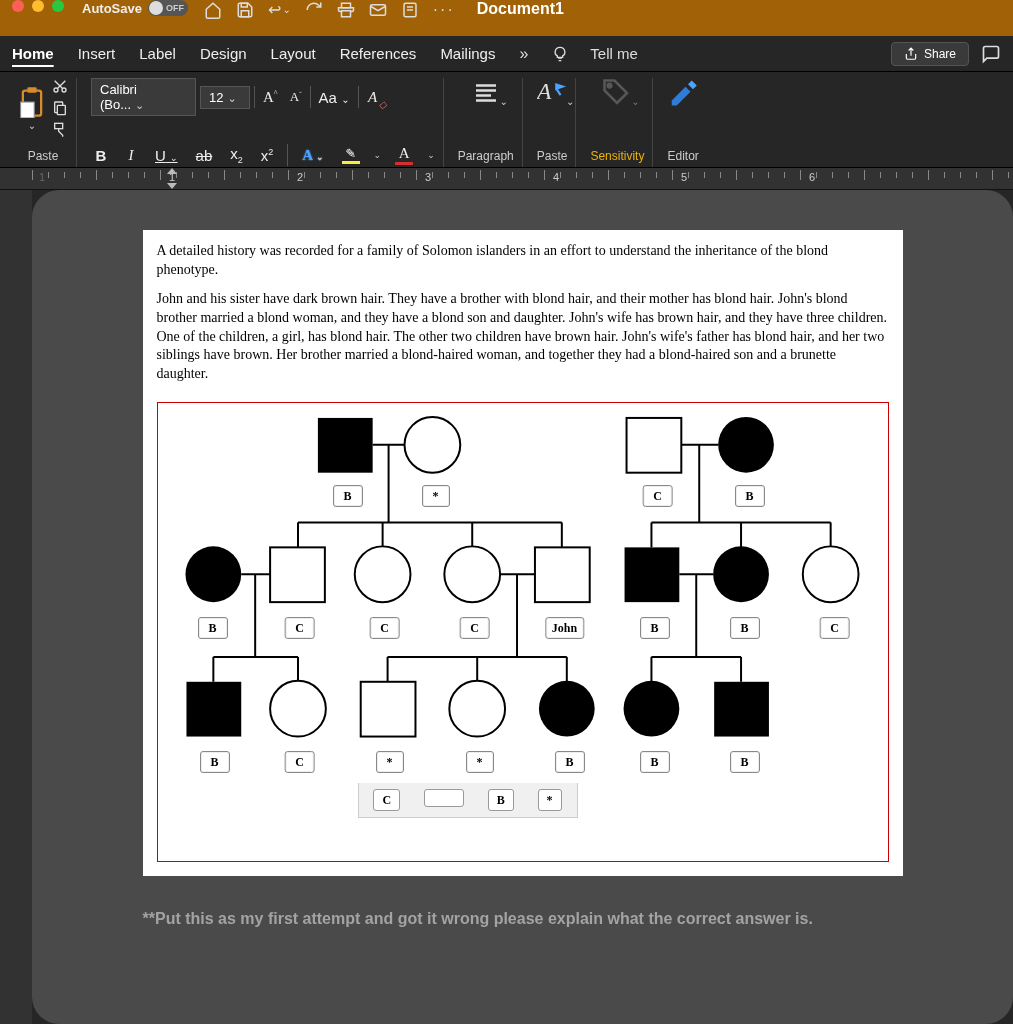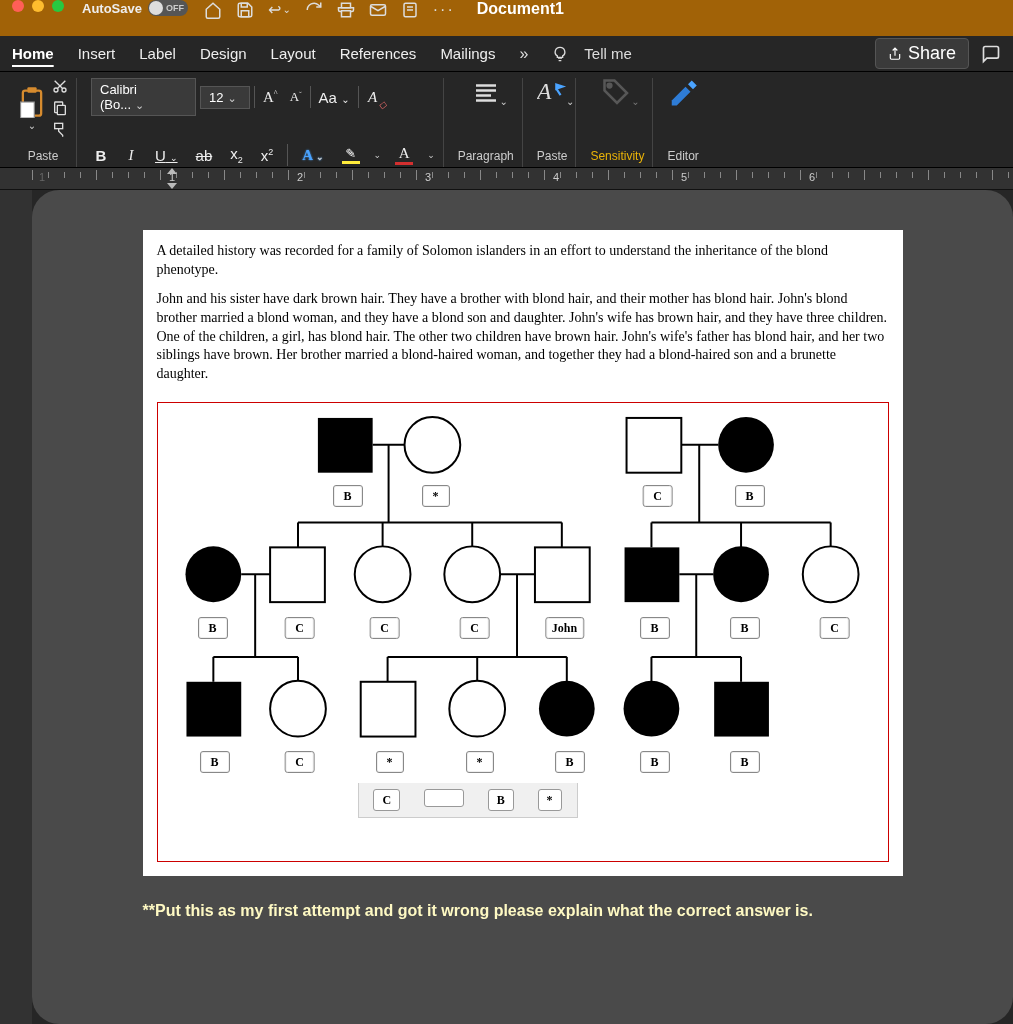--- a/index.html
+++ b/index.html
@@ -40,22 +40,22 @@
     background: #262626;
     display: flex;
     align-items: center;
     padding: 0 12px;
     gap: 24px;
     border-bottom: 1px solid #000;
   }
   .tab { font-size: 15px; color: #eee; cursor: pointer; }
   .tab.active { font-weight: 700; text-decoration: underline; text-underline-offset: 6px; text-decoration-thickness: 2px; color: #fff; }
   .tabs-right { margin-left: auto; display: flex; align-items: center; gap: 12px; }
-  .tell-me { display: flex; align-items: center; gap: 16px; font-size: 15px; }
-  .share-btn { background: #3a3a3a; color: #fff; padding: 4px 12px; border-radius: 4px; font-size: 18px; display: flex; align-items: center; gap: 6px; border: 1px solid #555; }
+  .tell-me { display: flex; align-items: center; gap: 22px; font-size: 15px; }
+  .share-btn { background: #3a3a3a; color: #fff; padding: 4px 12px; border-radius: 4px; font-size: 12px; display: flex; align-items: center; gap: 6px; border: 1px solid #555; }
 
   
   .ribbon {
     height: 96px;
     background: #262626;
     display: flex;
     padding: 6px 10px 0 10px;
     gap: 6px;
     border-bottom: 1px solid #000;
   }
@@ -173,24 +173,24 @@
     padding: 2px 8px;
     font-family: "Times New Roman", serif;
     font-weight: 700;
     font-size: 12px;
     min-width: 22px;
     text-align: center;
   }
   .ab-empty { width: 40px; height: 18px; }
 
   .annotation {
-    color: #fef9c3;
+    color: #a3a3a3;
     font-size: 16px;
     font-weight: 600;
-    margin-top: 26px;
+    margin-top: 34px;
     font-family: -apple-system, BlinkMacSystemFont, Arial, sans-serif;
   }
   .annotation b { font-weight: 800; }
 </style>
 </head>
 <body>
 
 <div class="titlebar">
   <div class="traffic">
     <div class="tl-dot tl-red"></div>

